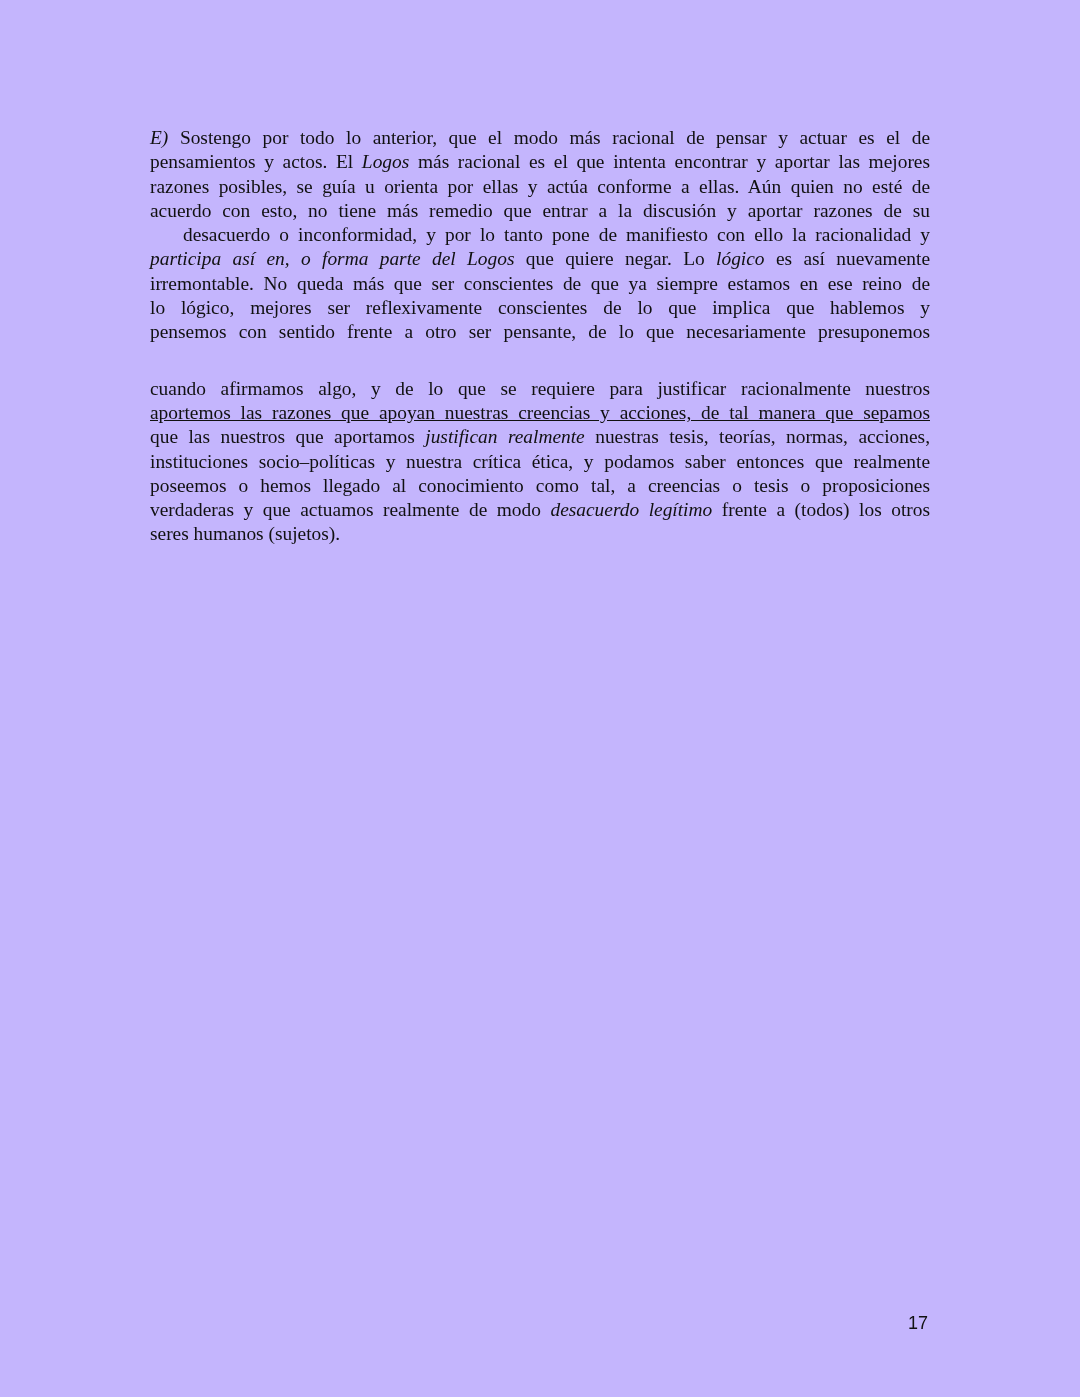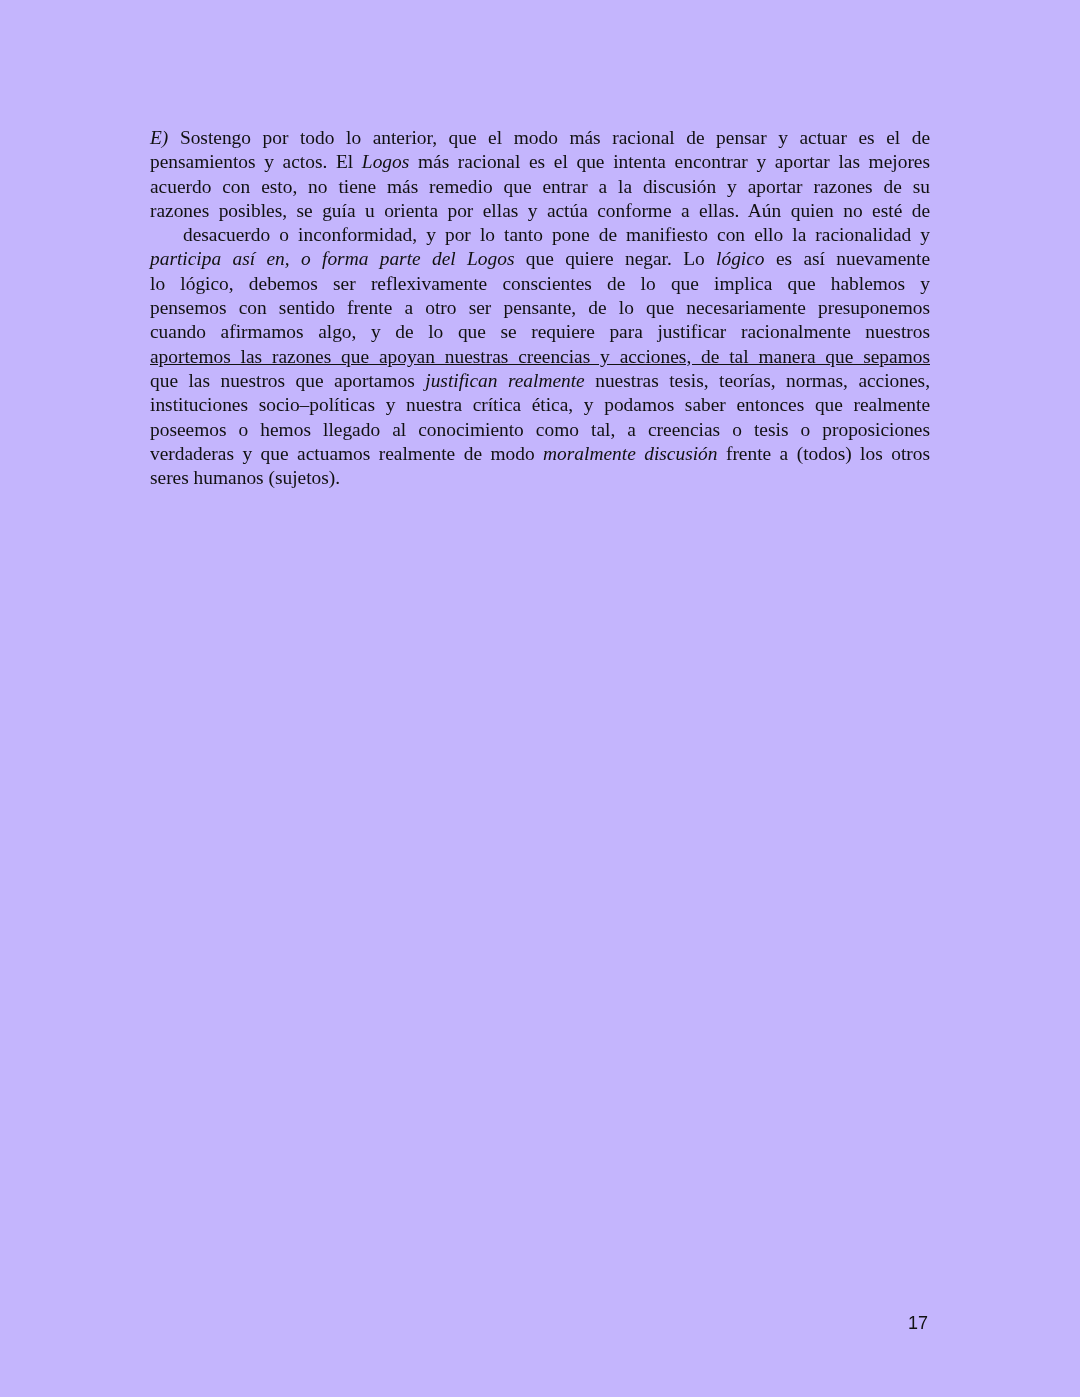--- a/index.html
+++ b/index.html
@@ -53,28 +53,29 @@
       color: #111111;
     }
   </style>
 </head>
 <body>
 
 <div class="page">
   <div class="body-text" id="body-text">
       <span class="line" style="white-space: normal;"><span class="it" style="white-space: normal;">E)</span><span style="white-space: normal;"> Sostengo por todo lo anterior, que el modo más racional de pensar y actuar es el de</span></span>
       <span class="line" style="white-space: normal;"><span style="white-space: normal;">pensamientos y actos. El </span><span class="it" style="white-space: normal;">Logos</span><span style="white-space: normal;"> más racional es el que intenta encontrar y aportar las mejores</span></span>
+      <span class="line" style="white-space: normal;"><span style="white-space: normal;">razones posibles, se guía u orienta por ellas y actúa conforme a ellas. Aún quien no esté de</span></span>
       <span class="line" style="white-space: normal;"><span style="white-space: normal;">acuerdo con esto, no tiene más remedio que entrar a la discusión y aportar razones de su</span></span>
-      <span class="line" style="white-space: normal;"><span style="white-space: normal;">razones posibles, se guía u orienta por ellas y actúa conforme a ellas. Aún quien no esté de</span></span>
       <span class="line" style="white-space: normal;"><span style="white-space: normal; margin-left: 33px;">desacuerdo o inconformidad, y por lo tanto pone de manifiesto con ello la racionalidad y</span></span>
       <span class="line" style="white-space: normal;"><span style="white-space: normal; font-style: italic;">participa así en, o forma parte del </span><span class="it" style="white-space: normal;">Logos</span><span style="white-space: normal;"> que quiere negar. Lo </span><span class="it" style="white-space: normal;">lógico</span><span style="white-space: normal;"> es así nuevamente</span></span>
-      <span class="line" style="white-space: normal;"><span style="white-space: normal;">lo lógico, debemos ser reflexivamente conscientes de lo que implica que hablemos y</span></span>
+      <span class="line" style="white-space: normal;"><span style="white-space: normal;">irremontable. No queda más que ser conscientes de que ya siempre estamos en ese reino de</span></span>
+      <span class="line" style="white-space: normal;"><span style="white-space: normal;">lo lógico, mejores ser reflexivamente conscientes de lo que implica que hablemos y</span></span>
       <span class="line" style="white-space: normal;"><span style="white-space: normal;">pensemos con sentido frente a otro ser pensante, de lo que necesariamente presuponemos</span></span>
-      <span class="line" style="white-space: normal;"><span style="white-space: normal;">cuando afirmamos algo, y de lo que se requiere para justificar racionalmente nuestros</span></span>
+      <span class="line" style="white-space: normal; margin-top: 32px;"><span style="white-space: normal;">cuando afirmamos algo, y de lo que se requiere para justificar racionalmente nuestros</span></span>
       <span class="line" style="white-space: normal; text-decoration: underline;"><span style="white-space: normal;">aportemos las razones que apoyan nuestras creencias y acciones, de tal manera que sepamos</span></span>
       <span class="line" style="white-space: normal;"><span style="white-space: normal;">que las nuestros que aportamos </span><span class="it" style="white-space: normal;">justifican realmente</span><span style="white-space: normal;"> nuestras tesis, teorías, normas, acciones,</span></span>
       <span class="line" style="white-space: normal;"><span style="white-space: normal;">instituciones socio–políticas y nuestra crítica ética, y podamos saber entonces que realmente</span></span>
       <span class="line" style="white-space: normal;"><span style="white-space: normal;">poseemos o hemos llegado al conocimiento como tal, a creencias o tesis o proposiciones</span></span>
-      <span class="line" style="white-space: normal;"><span style="white-space: normal;">verdaderas y que actuamos realmente de modo </span><span class="it" style="white-space: normal;">moralmente discusión</span><span style="white-space: normal;"> frente a (todos) los otros</span></span>
+      <span class="line" style="white-space: normal;"><span style="white-space: normal;">verdaderas y que actuamos realmente de modo </span><span class="it" style="white-space: normal;">desacuerdo legítimo</span><span style="white-space: normal;"> frente a (todos) los otros</span></span>
       <span class="line last" style="white-space: normal;"><span>seres humanos (sujetos).</span></span>
     </div>
   <div class="page-number">17</div>
 </div>
 
 </body></html>

